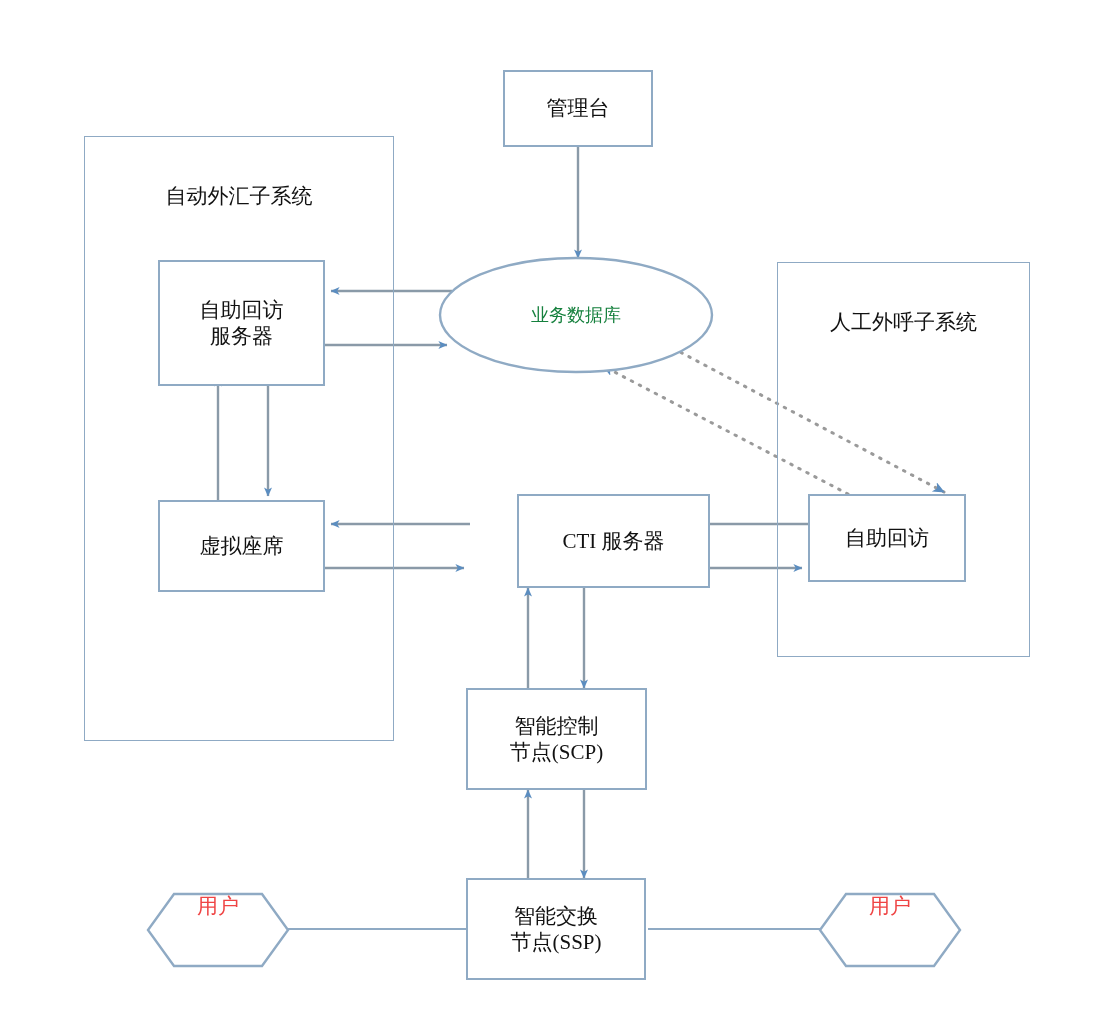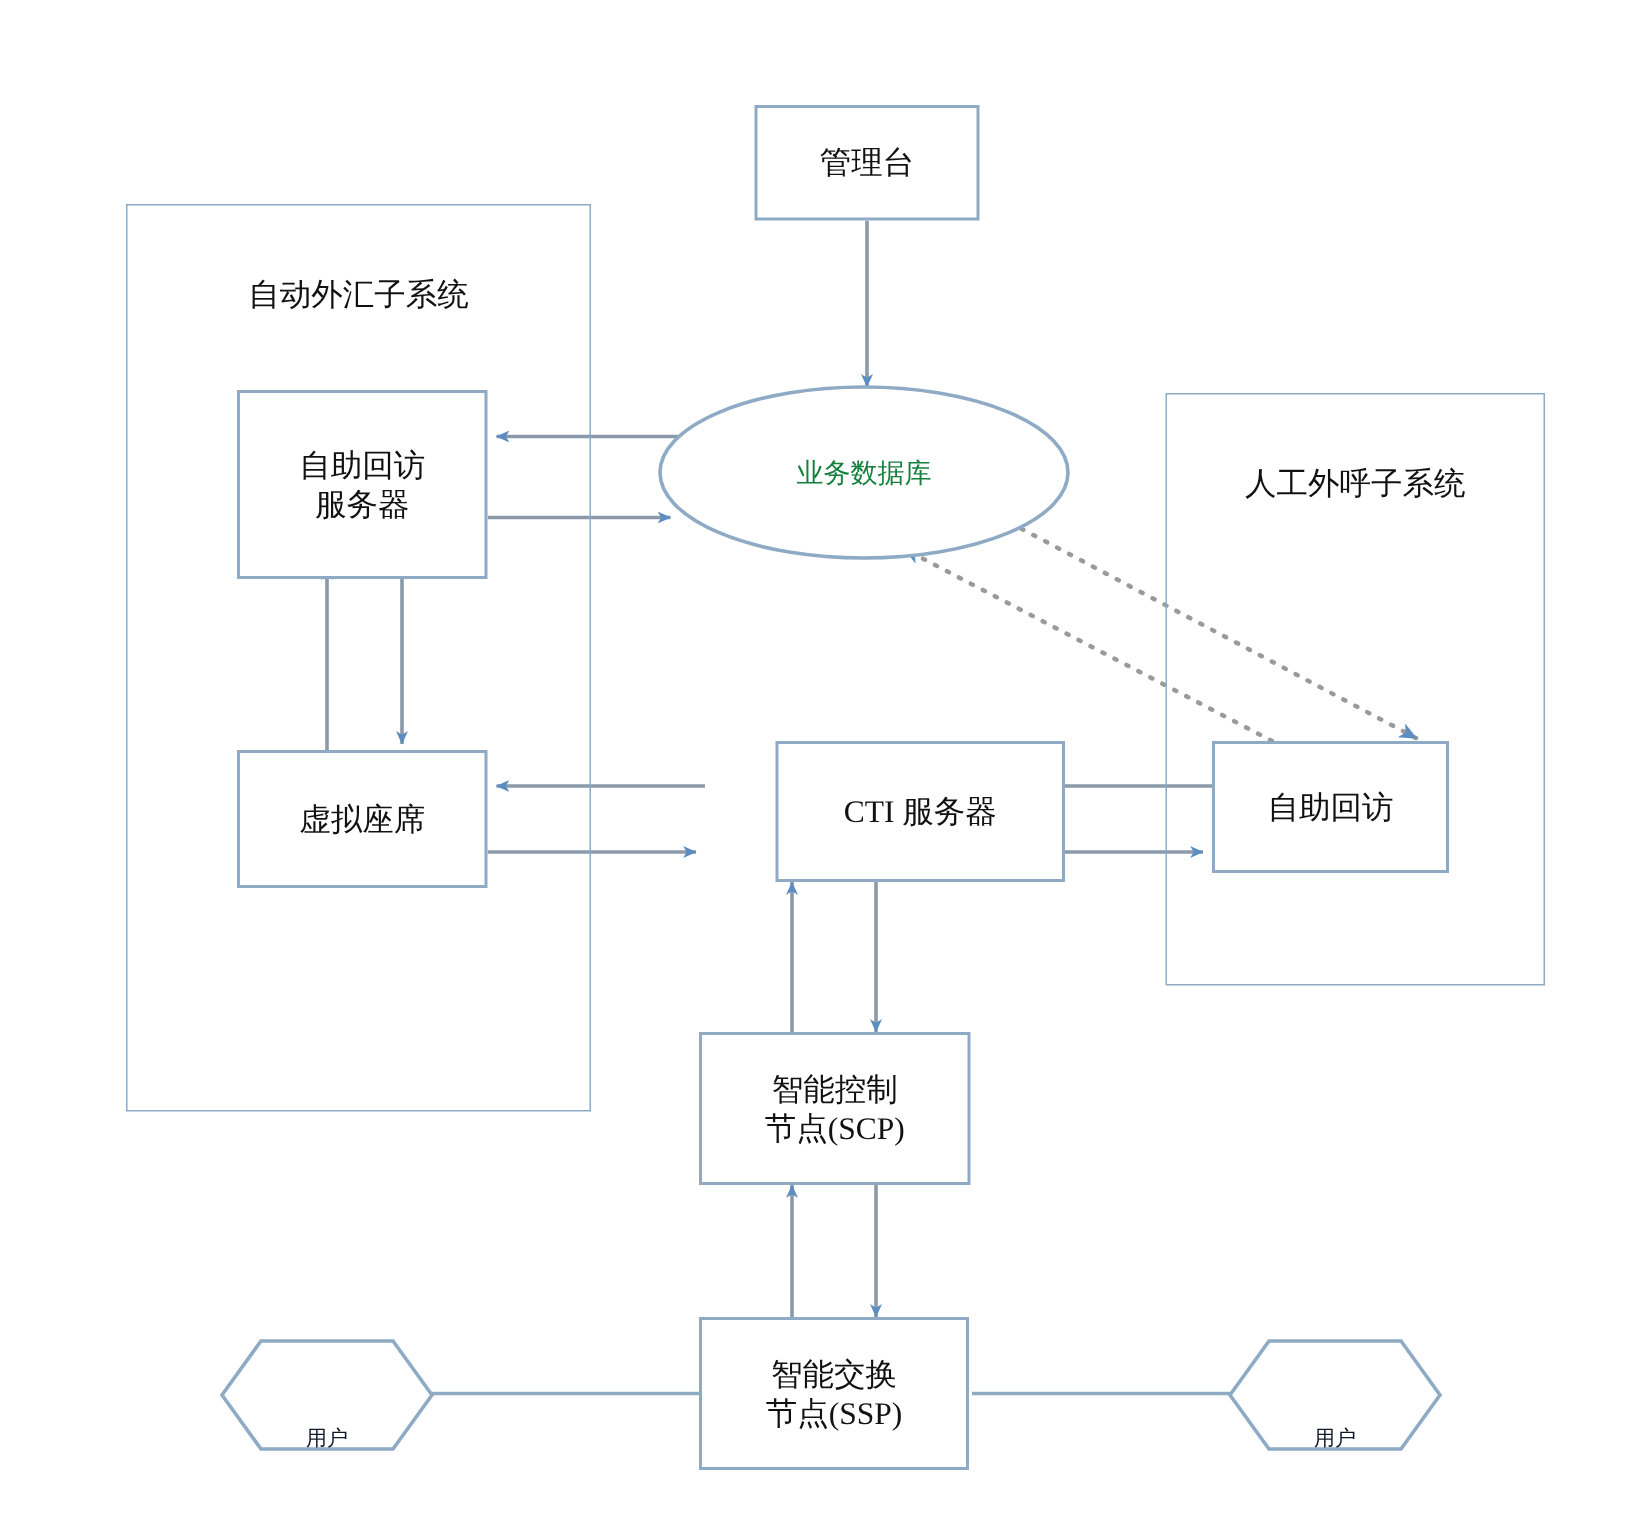--- a/index.html
+++ b/index.html
@@ -37,22 +37,22 @@
     padding-top:46px;
     color:#111111;
   }
   .ellipse-wrap{
     position:absolute;
     display:flex;align-items:center;justify-content:center;
     font-size:18px;color:#15803d;
   }
   .hex-wrap{
     position:absolute;
-    display:flex;align-items:flex-end;justify-content:center;
-    font-size:14px;color:#0f172a;
+    display:flex;align-items:flex-start;justify-content:center;
+    font-size:21px;color:#ef4444;
   }
   .shape-svg{position:absolute;left:0;top:0;}
   .shape-text{position:relative;z-index:2;}
 </style>
 </head>
 <body>
 
 <div id="stage">
 
   <svg id="wires" viewBox="0 0 1101 1026" xmlns="http://www.w3.org/2000/svg">

